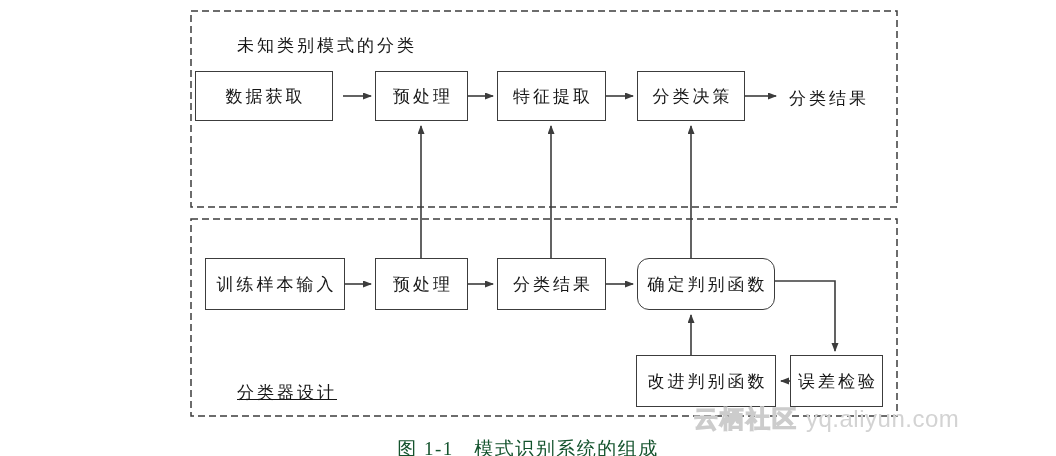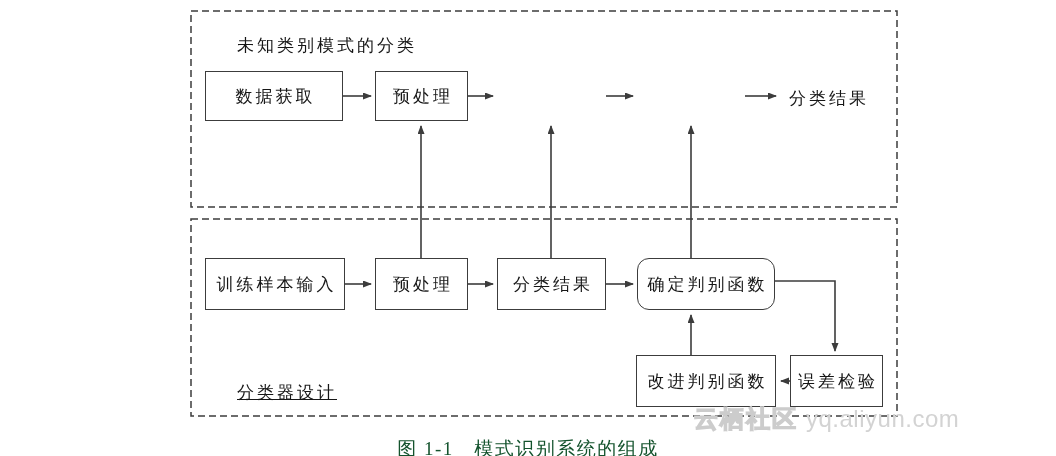--- a/index.html
+++ b/index.html
@@ -117,22 +117,24 @@
     <path d="M691,258 V126" fill="none" stroke="#3c3c3c" stroke-width="1.6" marker-end="url(#arr)"></path>
 
     <path d="M775,281 H835 V351" fill="none" stroke="#3c3c3c" stroke-width="1.6" marker-end="url(#arr)"></path>
     <path d="M790,381 H781" fill="none" stroke="#3c3c3c" stroke-width="1.6" marker-end="url(#arr)"></path>
     <path d="M691,355 V315" fill="none" stroke="#3c3c3c" stroke-width="1.6" marker-end="url(#arr)"></path>
   </svg>
 
   <span class="section-label" style="left:237px; top:34px;">未知类别模式的分类</span>
   <span class="section-label" style="left:237px; top:381px;text-decoration:underline;">分类器设计</span>
 
-  <div class="node" style="left:205px; top:71px; width:138px; height:50px;">数据获取</div>
+  <div class="node" style="left:195px; top:71px; width:138px; height:50px;">数据获取</div>
   <div class="node" style="left:375px; top:71px; width:93px; height:50px;">预处理</div>
+  <div class="node" style="left:497px; top:71px; width:109px; height:50px;">特征提取</div>
+  <div class="node" style="left:637px; top:71px; width:108px; height:50px;">分类决策</div>
   <span class="floating-label" style="left:789px; top:87px;">分类结果</span>
 
   <div class="node" style="left:205px; top:258px; width:140px; height:52px;">训练样本输入</div>
   <div class="node" style="left:375px; top:258px; width:93px; height:52px;">预处理</div>
   <div class="node" style="left:497px; top:258px; width:109px; height:52px;">分类结果</div>
   <div class="node" style="left:637px; top:258px; width:138px; height:52px;border-radius:12px;">确定判别函数</div>
   <div class="node" style="left:790px; top:355px; width:93px; height:52px;">误差检验</div>
   <div class="node" style="left:636px; top:355px; width:140px; height:52px;">改进判别函数</div>
 
   <div class="caption">图 1-1　模式识别系统的组成</div>

